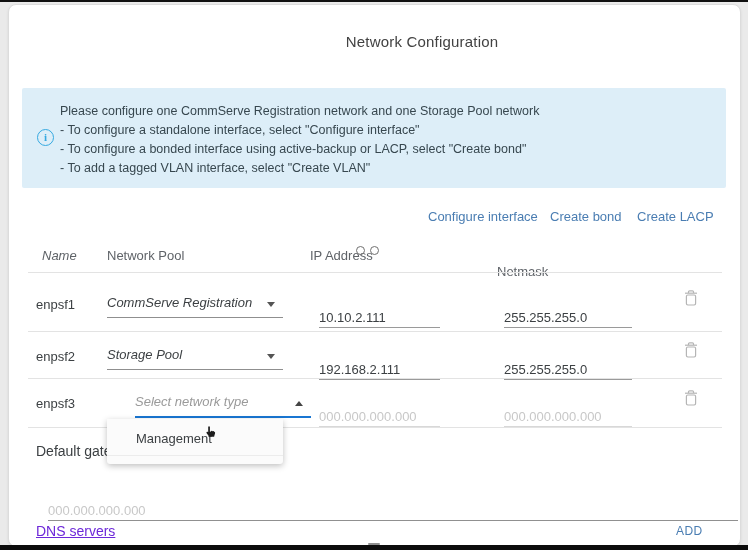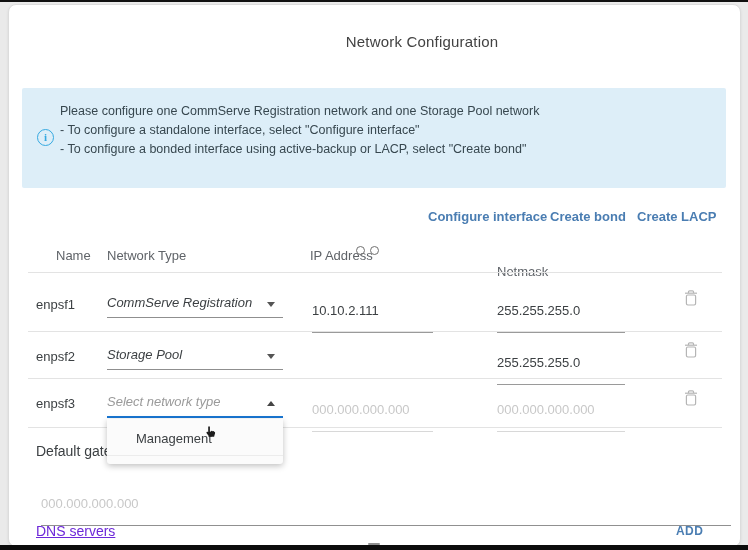--- a/index.html
+++ b/index.html
@@ -20,47 +20,47 @@
   }
   .page-title{left:0;top:33px;width:748px;text-align:center;font-size:15px;color:#424242;letter-spacing:.2px;padding-left:48px;}
   .info-box{left:22px;top:88px;width:704px;height:100px;background:var(--info_bg,#ddeef8);border-radius:2px;}
   .info-icon{
     left:37px;top:129px;width:15px;height:15px;border:1.5px solid var(--info_icon,#35a9e1);
     border-radius:50%;color:var(--info_icon,#35a9e1);
     font-family:"Liberation Serif",serif;font-size:11px;line-height:15px;text-align:center;font-weight:bold;
   }
   .info-lines{left:60px;top:102px;width:650px;font-size:12.5px;line-height:19px;color:#37474f;}
   .links-row a, .link{
-    color:var(--link_blue,#4a7db2);font-size:13px;text-decoration:none;cursor:pointer;font-weight:bold;
+    color:var(--link_blue,#4a7db2);font-size:13px;text-decoration:none;cursor:pointer;
   }
   .lnk1{left:428px;top:209px;}
   .lnk2{left:550px;top:209px;}
   .lnk3{left:637px;top:209px;}
   .th{font-size:13px;color:#5f6368;}
-  .th-name{left:56px;top:248px;}
+  .th-name{left:42px;top:248px;font-style:italic;}
   .th-type{left:107px;top:248px;}
   .th-ip{left:310px;top:248px;}
   .th-netmask{left:497px;top:248px;margin-top:16px;}
   .radio-dot{width:7px;height:7px;border:1px solid #707070;border-radius:50%;background:transparent;}
   .rd1{left:356px;top:246px;}
   .rd2{left:370px;top:246px;}
   .divider{height:1px;background:#e3e3e3;left:28px;width:694px;z-index:1;}
   .dv0{top:272px;} .dv1{top:331px;} .dv2{top:378px;} .dv3{top:427px;}
   .row-name{font-size:13px;color:#3c4043;left:36px;}
   .rn1{top:297px;} .rn2{top:349px;} .rn3{top:396px;}
   .field{height:24px;font-size:13px;color:#3c4043;}
   .select-box{border-bottom:1px solid #8f8f8f;cursor:pointer;font-style:italic;}
   .select-box .sel-label{position:absolute;left:0;top:2px;white-space:nowrap;}
   .caret{position:absolute;right:8px;top:9px;width:0;height:0;border-left:4px solid transparent;border-right:4px solid transparent;}
   .caret-down{border-top:5px solid #555;}
   .caret-up{border-bottom:5px solid #444;}
-  .sel-open{border-bottom:2px solid var(--focus_blue,#1976d2);}
+  .sel-open{border-bottom:2px solid var(--focus_blue,#1976d2);margin-left:28px;}
   .sel-placeholder{color:#9a9a9a;}
   .txt-input{
-    border:none;outline:none;background:transparent;margin:5px;padding:2px 0 12px 0;
+    border:none;outline:none;background:transparent;margin:12px;padding:2px 0 0 0;
     width:100%;height:20px;font-family:inherit;font-size:13px;color:#3c4043;
     border-bottom:1px solid #9a9a9a;border-radius:0;
   }
   .txt-input::placeholder{color:#c8c8c8;opacity:1;}
   .ph-light{border-bottom:1px solid #d8d8d8;}
   .c-sel{left:107px;width:176px;}
   .c-ip{left:307px;width:121px;}
   .c-nm{left:492px;width:128px;}
   .fr1{top:293px;} .fr2{top:345px;} .fr3{top:392px;}
   .trash-btn{width:16px;height:18px;cursor:pointer;left:683px;z-index:1;}
@@ -88,28 +88,29 @@
   <div class="abs card"></div>
 
   <div class="abs page-title">Network Configuration</div>
 
   <div class="abs info-box"></div>
   <div class="abs info-icon">i</div>
   <div class="abs info-lines">
     <div>Please configure one CommServe Registration network and one Storage Pool network</div>
     <div>- To configure a standalone interface, select "Configure interface"</div>
     <div>- To configure a bonded interface using active-backup or LACP, select "Create bond"</div>
+    <div>- To add a tagged VLAN interface, select "Create VLAN"</div>
   </div>
 
   <a class="abs link lnk1">Configure interface</a>
   <a class="abs link lnk2">Create bond</a>
   <a class="abs link lnk3">Create LACP</a>
 
   <div class="abs th th-name">Name</div>
-  <div class="abs th th-type">Network Type</div>
+  <div class="abs th th-type">Network Pool</div>
   <div class="abs th th-ip">IP Address</div>
   <span class="abs radio-dot rd1"></span>
   <span class="abs radio-dot rd2"></span>
   <div class="abs th th-netmask">Netmask</div>
 
   <div class="abs divider dv0"></div>
 
   <div class="abs row-name rn1">enpsf1</div>
   <div class="abs field select-box c-sel fr1">
     <span class="sel-label">CommServe Registration</span>
@@ -130,20 +131,23 @@
       </g>
     </svg>
   </div>
   <div class="abs divider dv1"></div>
 
   <div class="abs row-name rn2">enpsf2</div>
   <div class="abs field select-box c-sel fr2">
     <span class="sel-label">Storage Pool</span>
     <span class="caret caret-down"></span>
   </div>
+  <div class="abs field c-ip fr2">
+    <input class="txt-input" value="192.168.2.111" style="">
+  </div>
   <div class="abs field c-nm fr2">
     <input class="txt-input" value="255.255.255.0" style="">
   </div>
   <div class="abs trash-btn tb2">
     <svg width="16" height="18" viewBox="0 0 16 18">
       <g fill="none" stroke="#b5b5b5" stroke-width="1.2">
         <path d="M2 4.2 h12"></path>
         <path d="M5.5 4 v-1.2 a1 1 0 0 1 1-1 h3 a1 1 0 0 1 1 1 V4"></path>
         <rect x="3.4" y="6" width="9.2" height="10" rx="1.4"></rect>
       </g>

